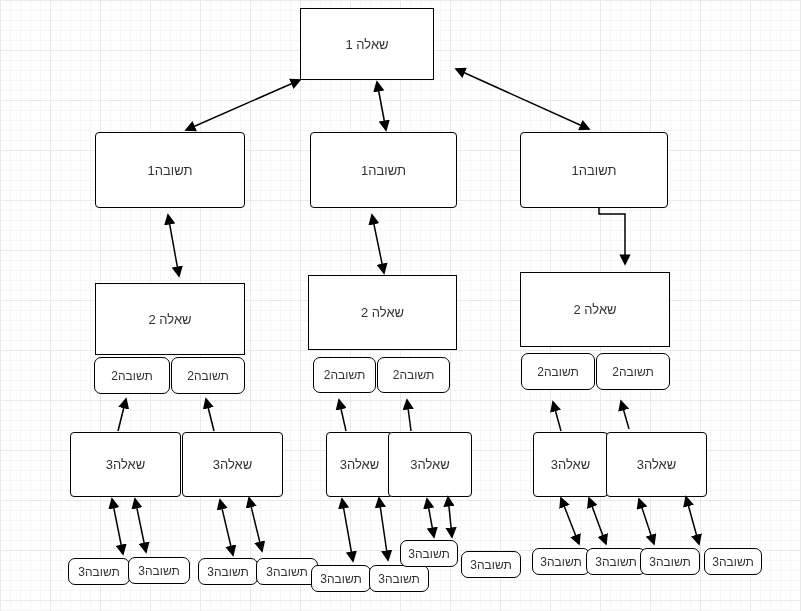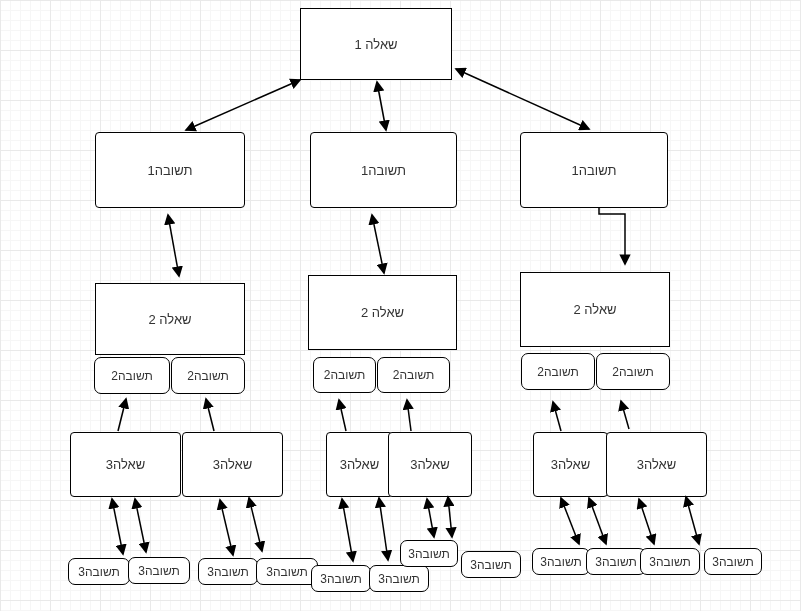--- a/index.html
+++ b/index.html
@@ -25,21 +25,21 @@
   .small{border-radius:7px;font-size:12px;}
   svg.edges{position:absolute;left:0;top:0;width:801px;height:611px;}
   svg.edges line, svg.edges path{stroke:#000;stroke-width:1.5;fill:none;}
   svg.edges .head{fill:#000;stroke:none;}
 </style>
 </head>
 <body>
 
 <div class="canvas">
 
-  <div class="node rect" style="left:300px;top:8px;width:152px;height:72px;">
+  <div class="node rect" style="left:300px;top:8px;width:134px;height:72px;">
     <span>שאלה 1</span>
   </div>
 
   <div class="node rounded" style="left:95px;top:132px;width:150px;height:76px;">
     <span>תשובה1</span>
   </div>
   <div class="node rounded" style="left:310px;top:132px;width:147px;height:76px;">
     <span>תשובה1</span>
   </div>
   <div class="node rounded" style="left:520px;top:132px;width:148px;height:76px;">

